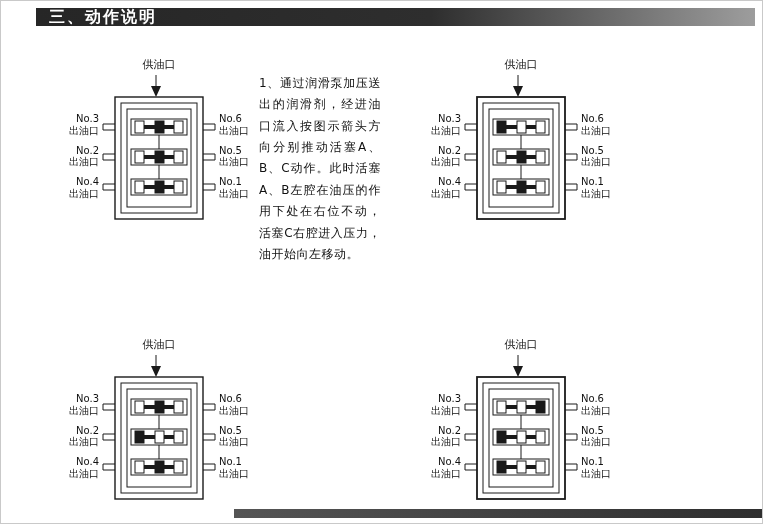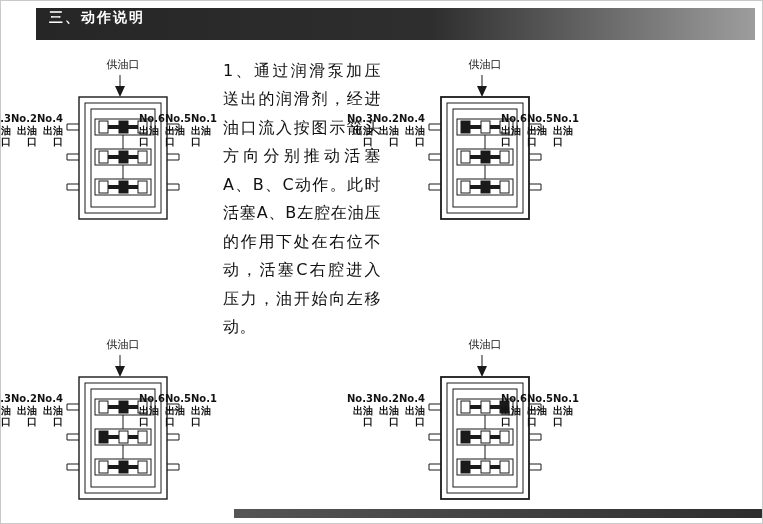--- a/index.html
+++ b/index.html
@@ -2,47 +2,47 @@
 <html><head>
 <meta charset="utf-8">
 <style>
   html,body { margin:0; padding:0; background:#ffffff; }
   .page {
     position:relative; width:763px; height:524px; background:#ffffff;
     border:1px solid #c9c9c9; box-sizing:border-box; overflow:hidden;
     font-family:"DejaVu Sans","Liberation Sans",sans-serif; color:#111111;
   }
   .header-bar {
-    position:absolute; left:35px; top:7px; width:719px; height:32px;
+    position:absolute; left:35px; top:7px; width:719px; height:18px;
     background:linear-gradient(to right,#262626 0%,#2e2e2e 55%,#9d9d9d 100%);
-    color:#ffffff; font-size:14px; font-weight:bold; line-height:18px;
+    color:#ffffff; font-size:16px; font-weight:bold; line-height:18px;
     padding-left:13px; box-sizing:border-box; letter-spacing:2px;
   }
   .footer-bar {
     position:absolute; left:233px; bottom:5px; width:529px; height:9px;
     background:linear-gradient(to right,#555555,#2e2e2e);
   }
   .cell { position:absolute; display:flex; }
   .cell1 { left:28px;  top:56px;  width:352px; }
   .cell2 { left:390px; top:56px;  width:362px; }
   .cell3 { left:28px;  top:336px; width:352px; }
   .cell4 { left:390px; top:336px; width:362px; }
-  .diagram { width:188px; flex:0 0 auto; }
+  .diagram { width:188px; flex:0 0 auto;margin-left:36px; }
   .supply { margin-left:34px; width:120px; text-align:center; font-size:11px; margin-bottom:1px; }
   .dmain { display:flex; }
   .lcol,.rcol {
-    width:34px; display:flex; justify-content:flex-end;
-    padding:40px 0 32px 0; box-sizing:border-box;font-weight:bold;
+    width:34px; display:flex; flex-direction:column; justify-content:space-between;
+    padding:40px 0 32px 0; box-sizing:border-box;
   }
   .lcol { text-align:right; }
   .rcol { text-align:left; }
   .plabel { font-size:10px; line-height:1.15; white-space:pre-line; }
   svg.valve { width:120px; height:158px; flex:0 0 auto; }
   .desc {
-    flex:1; font-size:16px; line-height:1.78; margin:0 0 0 6px;
+    flex:1; font-size:12px; line-height:1.78; margin:16px 0 0 6px;
     text-align:justify; letter-spacing:0.5px;
   }
 </style>
 </head>
 <body>
 
 <div class="page">
 
   <div class="header-bar">
     <span>三、动作说明</span>

